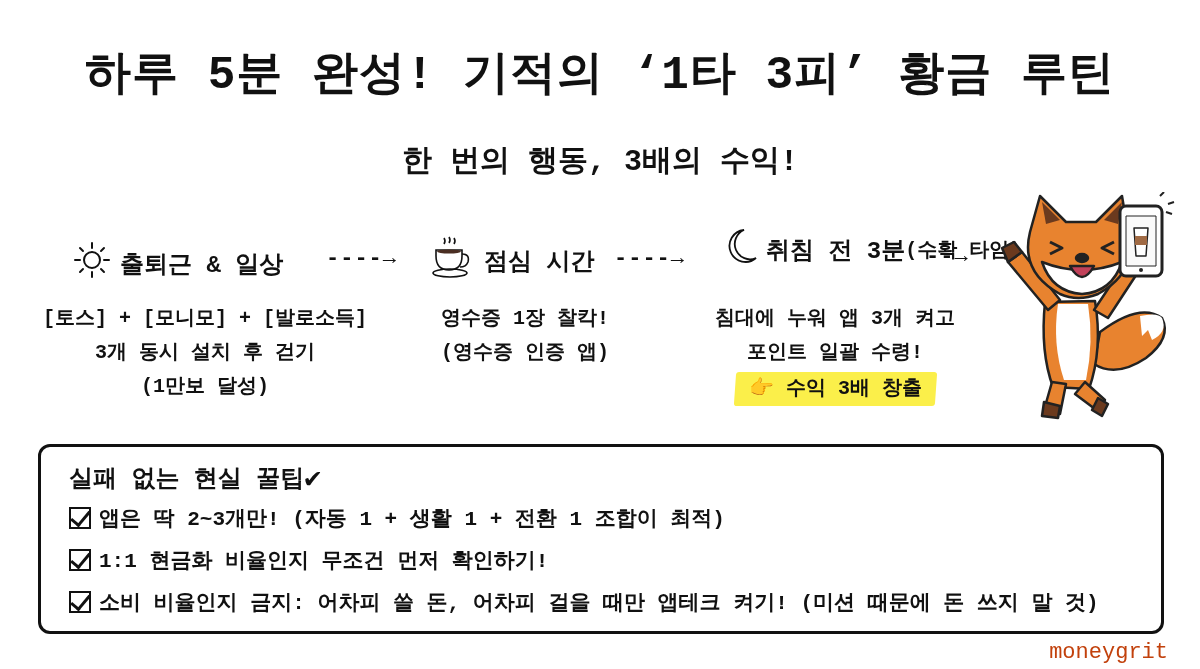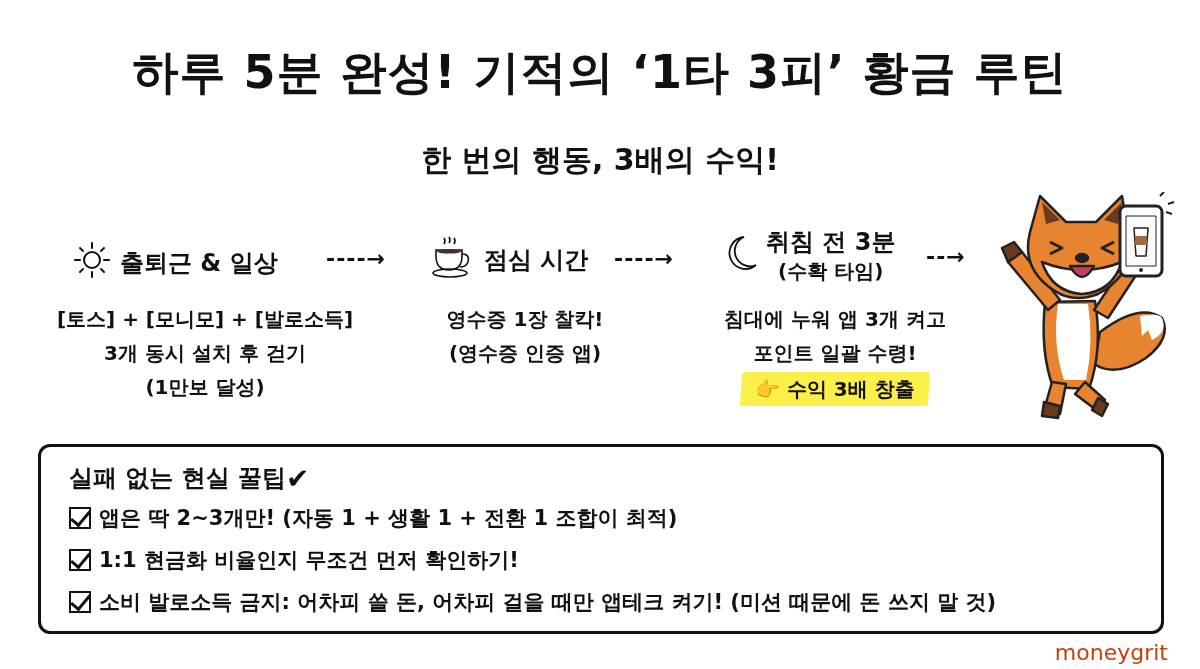--- a/index.html
+++ b/index.html
@@ -2,21 +2,21 @@
 <html><head>
   <meta charset="utf-8">
   <style>
     * { margin: 0; padding: 0; box-sizing: border-box; }
     html, body {
       width: 1200px; height: 669px; overflow: hidden;
       background: #ffffff;
       font-family: "DejaVu Sans", "Liberation Sans", sans-serif;
       color: #111111;
     }
-    .canvas { position: relative; width: 1200px; height: 669px; }
+    .canvas { position: relative; width: 1200px; height: 669px; font-family: Liberation Mono, monospace; }
 
     .title {
       position: absolute; left: 0; top: 42px; width: 1200px;
       text-align: center; font-size: 46px; font-weight: bold; letter-spacing: 1px;
     }
     .subtitle {
       position: absolute; left: 0; top: 140px; width: 1200px;
       text-align: center; font-size: 30px; font-weight: bold;
     }
 
@@ -114,21 +114,21 @@
     <div>영수증 1장 찰칵!</div>
     <div>(영수증 인증 앱)</div>
   </div>
 
   <div class="step-head" style="left:722px; top:226px;">
     <span>
       <svg width="36" height="40" viewBox="0 0 36 40">
         <path d="M22 4 a16 16 0 1 0 12 28 a13 13 0 1 1 -12 -28 z" fill="none" stroke="#111" stroke-width="1.8"></path>
       </svg>
     </span>
-    <div style="display:flex; flex-direction:column; align-items:center;">
+    <div style="display:flex; align-items:center;">
       <span>취침 전 3분</span>
       <span class="subhead">(수확 타임)</span>
     </div>
   </div>
   <div class="arrow" style="left:926px; top:244px;">--→</div>
   <div class="step-body" style="left:690px; width:290px; top:302px;">
     <div>침대에 누워 앱 3개 켜고</div>
     <div>포인트 일괄 수령!</div>
     <div style="margin-top:2px;">
       <span class="highlight">
@@ -188,18 +188,18 @@
     <div class="tip-item">
       <span class="checkbox"></span>
       <span>앱은 딱 2~3개만! (자동 1 + 생활 1 + 전환 1 조합이 최적)</span>
     </div>
     <div class="tip-item">
       <span class="checkbox"></span>
       <span>1:1 현금화 비율인지 무조건 먼저 확인하기!</span>
     </div>
     <div class="tip-item">
       <span class="checkbox"></span>
-      <span>소비 발로소득 금지: 어차피 쓸 돈, 어차피 걸을 때만 앱테크 켜기! (미션 때문에 돈 쓰지 말 것)</span>
+      <span>소비 비율인지 금지: 어차피 쓸 돈, 어차피 걸을 때만 앱테크 켜기! (미션 때문에 돈 쓰지 말 것)</span>
     </div>
   </div>
 
   <div class="watermark">moneygrit</div>
 </div>
 
 </body></html>

